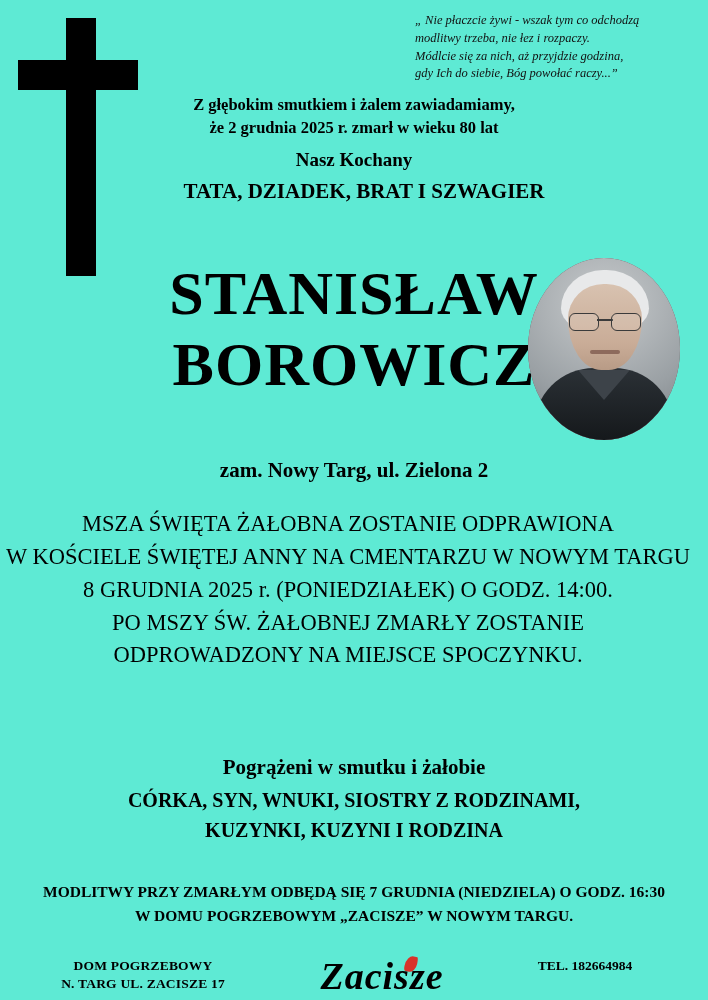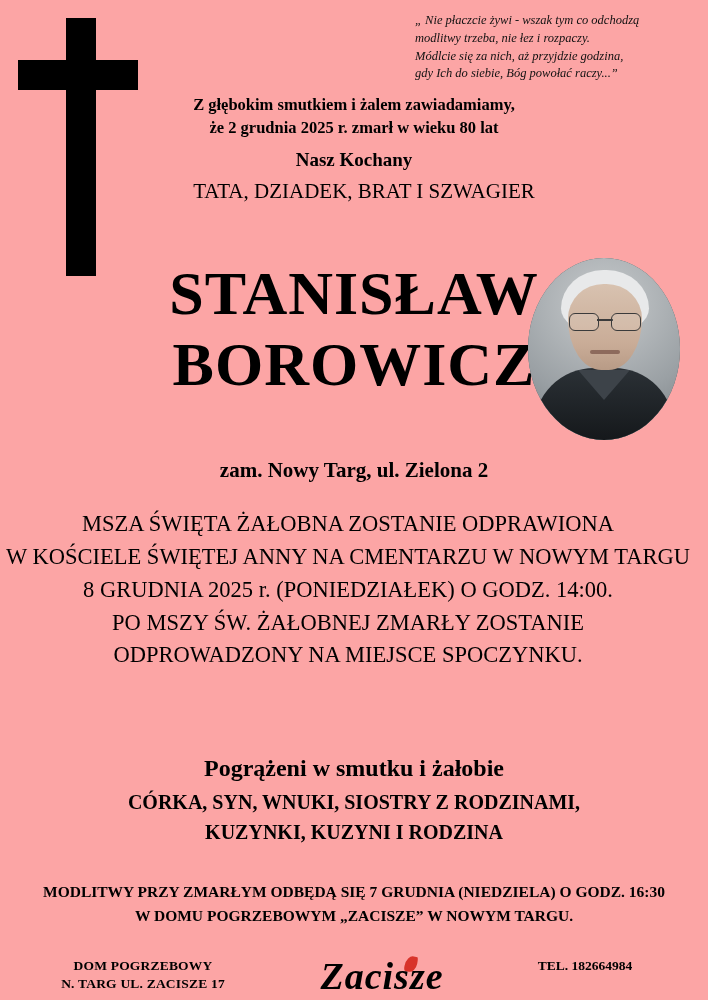--- a/index.html
+++ b/index.html
@@ -12,21 +12,21 @@
     height: 1000px;
     position: relative;
     font-family: "Liberation Serif", serif;
     color: #000000;
     overflow: hidden;
   }
 
   .page {
     position: absolute;
     inset: 0;
-    background: #fca5a5;
+    background: #5eead4;
   }
 
   
   .cross {
     position: absolute;
     left: 18px;
     top: 18px;
     width: 120px;
     height: 258px;
   }
@@ -74,21 +74,21 @@
     font-weight: bold;
     font-size: 16.5px;
     line-height: 1.42;
   }
   .intro .l3 {
     font-weight: bold;
     font-size: 19px;
     margin-top: 9px;
   }
   .intro .l4 {
-    font-weight: normal;
+    font-weight: bold;
     font-size: 21px;
     margin-top: 8px;
     margin-left: 20px;
   }
   .intro .l5 {
     font-weight: bold;
     font-size: 19px;
     margin-top: 7px;
   }
 
@@ -226,21 +226,21 @@
   
   .family {
     position: absolute;
     left: 0;
     top: 755px;
     width: 708px;
     text-align: center;
   }
   .family .head {
     font-weight: bold;
-    font-size: 24px;
+    font-size: 21px;
   }
   .family .l1,
   .family .l2 {
     font-weight: bold;
     font-size: 20px;
     line-height: 1.5;
   }
   .family .l1 { margin-top: 5px; }
 
   

